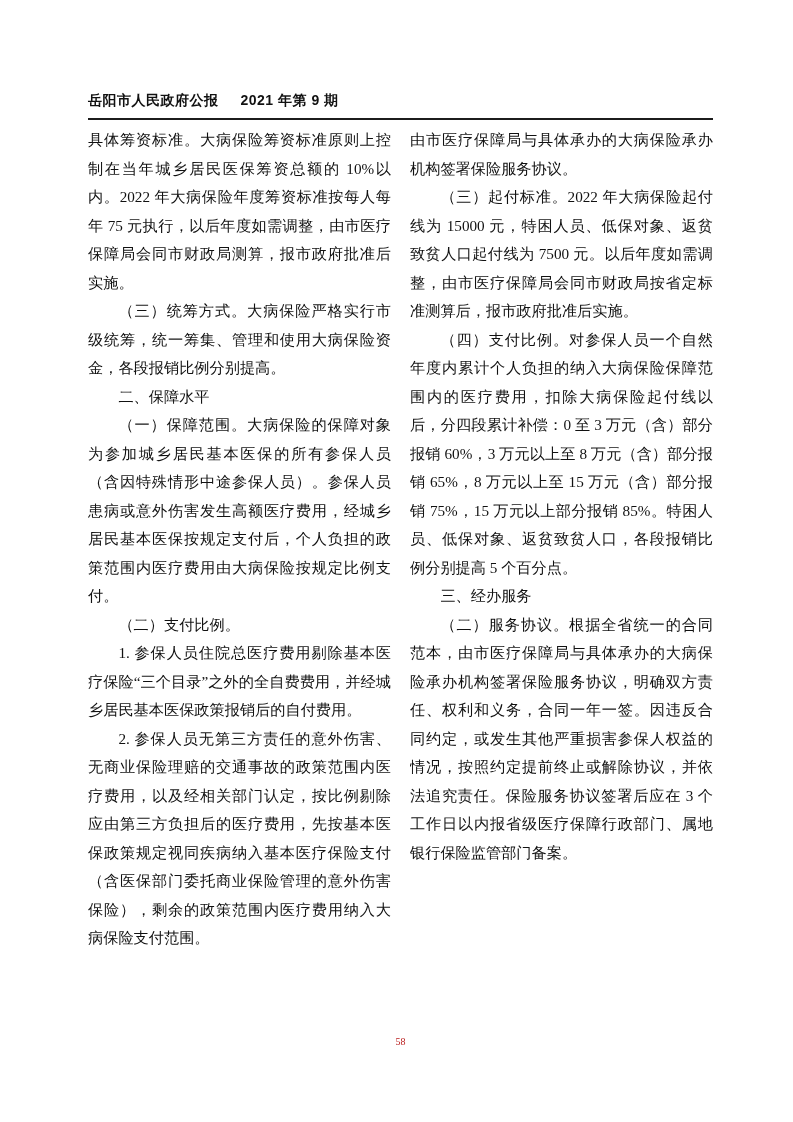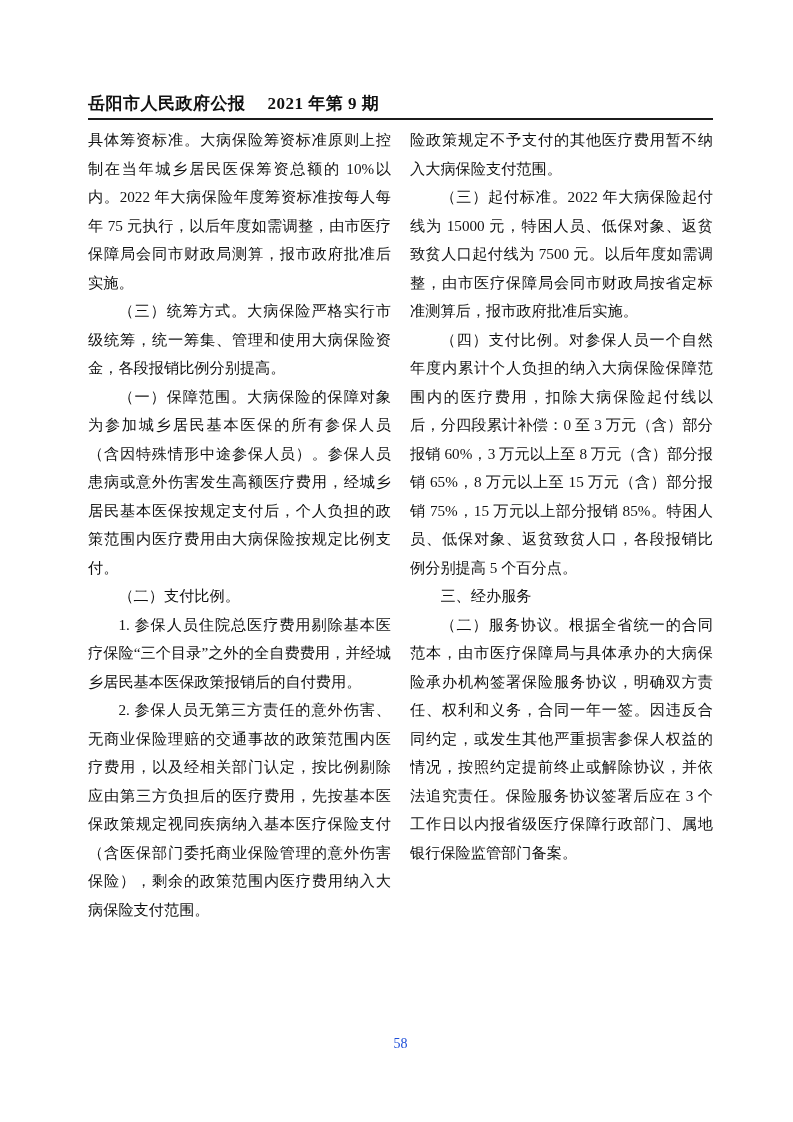--- a/index.html
+++ b/index.html
@@ -6,22 +6,22 @@
   .page{
     position:relative;
     width:793px;height:1122px;
     background:#ffffff;
     overflow:hidden;
     font-family:"Liberation Serif","DejaVu Serif",serif;
     color:#111;
   }
   .header{
     position:absolute;left:88px;top:92px;width:625px;
-    font-family:Liberation Serif, serif;
-    font-weight:bold;font-size:17px;letter-spacing:0.5px;
+    font-family:Liberation Sans, sans-serif;
+    font-weight:bold;font-size:14px;letter-spacing:0.5px;
     white-space:nowrap;
   }
   .header .issue{margin-left:22px;}
   .rule{
     position:absolute;left:88px;top:118px;width:625px;height:2px;
     background:#1c1c1c;
   }
   .content{
     position:absolute;left:88px;top:126px;width:625px;
     display:flex;
@@ -35,48 +35,49 @@
     height:920px;
   }
   .col.left{margin-right:19px;}
   .col p{
     margin:0;
     text-indent:2em;
   }
   .col p.cont{text-indent:0;}
   .footer{
     position:absolute;left:88px;top:1036px;width:625px;
-    text-align:center;font-size:14px;color:#1d4ed8;
+    text-align:center;font-size:10px;color:#b91c1c;
     font-family:"Liberation Serif","DejaVu Serif",serif;
   }
 </style>
 </head>
 <body>
 
 <div class="page">
 
   <div class="header">
     <span>岳阳市人民政府公报</span><span class="issue">2021 年第 9 期</span>
   </div>
 
   <div class="rule"></div>
 
   <div class="content">
 
     <div class="col left">
       <p class="cont">具体筹资标准。大病保险筹资标准原则上控制在当年城乡居民医保筹资总额的 10%以内。2022 年大病保险年度筹资标准按每人每年 75 元执行，以后年度如需调整，由市医疗保障局会同市财政局测算，报市政府批准后实施。</p>
       <p>（三）统筹方式。大病保险严格实行市级统筹，统一筹集、管理和使用大病保险资金，各段报销比例分别提高。</p>
+      <p>二、保障水平</p>
       <p>（一）保障范围。大病保险的保障对象为参加城乡居民基本医保的所有参保人员（含因特殊情形中途参保人员）。参保人员患病或意外伤害发生高额医疗费用，经城乡居民基本医保按规定支付后，个人负担的政策范围内医疗费用由大病保险按规定比例支付。</p>
       <p>（二）支付比例。</p>
       <p>1. 参保人员住院总医疗费用剔除基本医疗保险“三个目录”之外的全自费费用，并经城乡居民基本医保政策报销后的自付费用。</p>
       <p>2. 参保人员无第三方责任的意外伤害、无商业保险理赔的交通事故的政策范围内医疗费用，以及经相关部门认定，按比例剔除应由第三方负担后的医疗费用，先按基本医保政策规定视同疾病纳入基本医疗保险支付（含医保部门委托商业保险管理的意外伤害保险），剩余的政策范围内医疗费用纳入大病保险支付范围。</p>
     </div>
 
     <div class="col right">
-      <p class="cont">险政策规定不予支付的其他医疗费用暂不纳入大病保险支付范围。</p>
+      <p class="cont">由市医疗保障局与具体承办的大病保险承办机构签署保险服务协议。</p>
       <p>（三）起付标准。2022 年大病保险起付线为 15000 元，特困人员、低保对象、返贫致贫人口起付线为 7500 元。以后年度如需调整，由市医疗保障局会同市财政局按省定标准测算后，报市政府批准后实施。</p>
       <p>（四）支付比例。对参保人员一个自然年度内累计个人负担的纳入大病保险保障范围内的医疗费用，扣除大病保险起付线以后，分四段累计补偿：0 至 3 万元（含）部分报销 60%，3 万元以上至 8 万元（含）部分报销 65%，8 万元以上至 15 万元（含）部分报销 75%，15 万元以上部分报销 85%。特困人员、低保对象、返贫致贫人口，各段报销比例分别提高 5 个百分点。</p>
       <p>三、经办服务</p>
       <p>（二）服务协议。根据全省统一的合同范本，由市医疗保障局与具体承办的大病保险承办机构签署保险服务协议，明确双方责任、权利和义务，合同一年一签。因违反合同约定，或发生其他严重损害参保人权益的情况，按照约定提前终止或解除协议，并依法追究责任。保险服务协议签署后应在 3 个工作日以内报省级医疗保障行政部门、属地银行保险监管部门备案。</p>
     </div>
 
   </div>
 
   <div class="footer">58</div>
 

